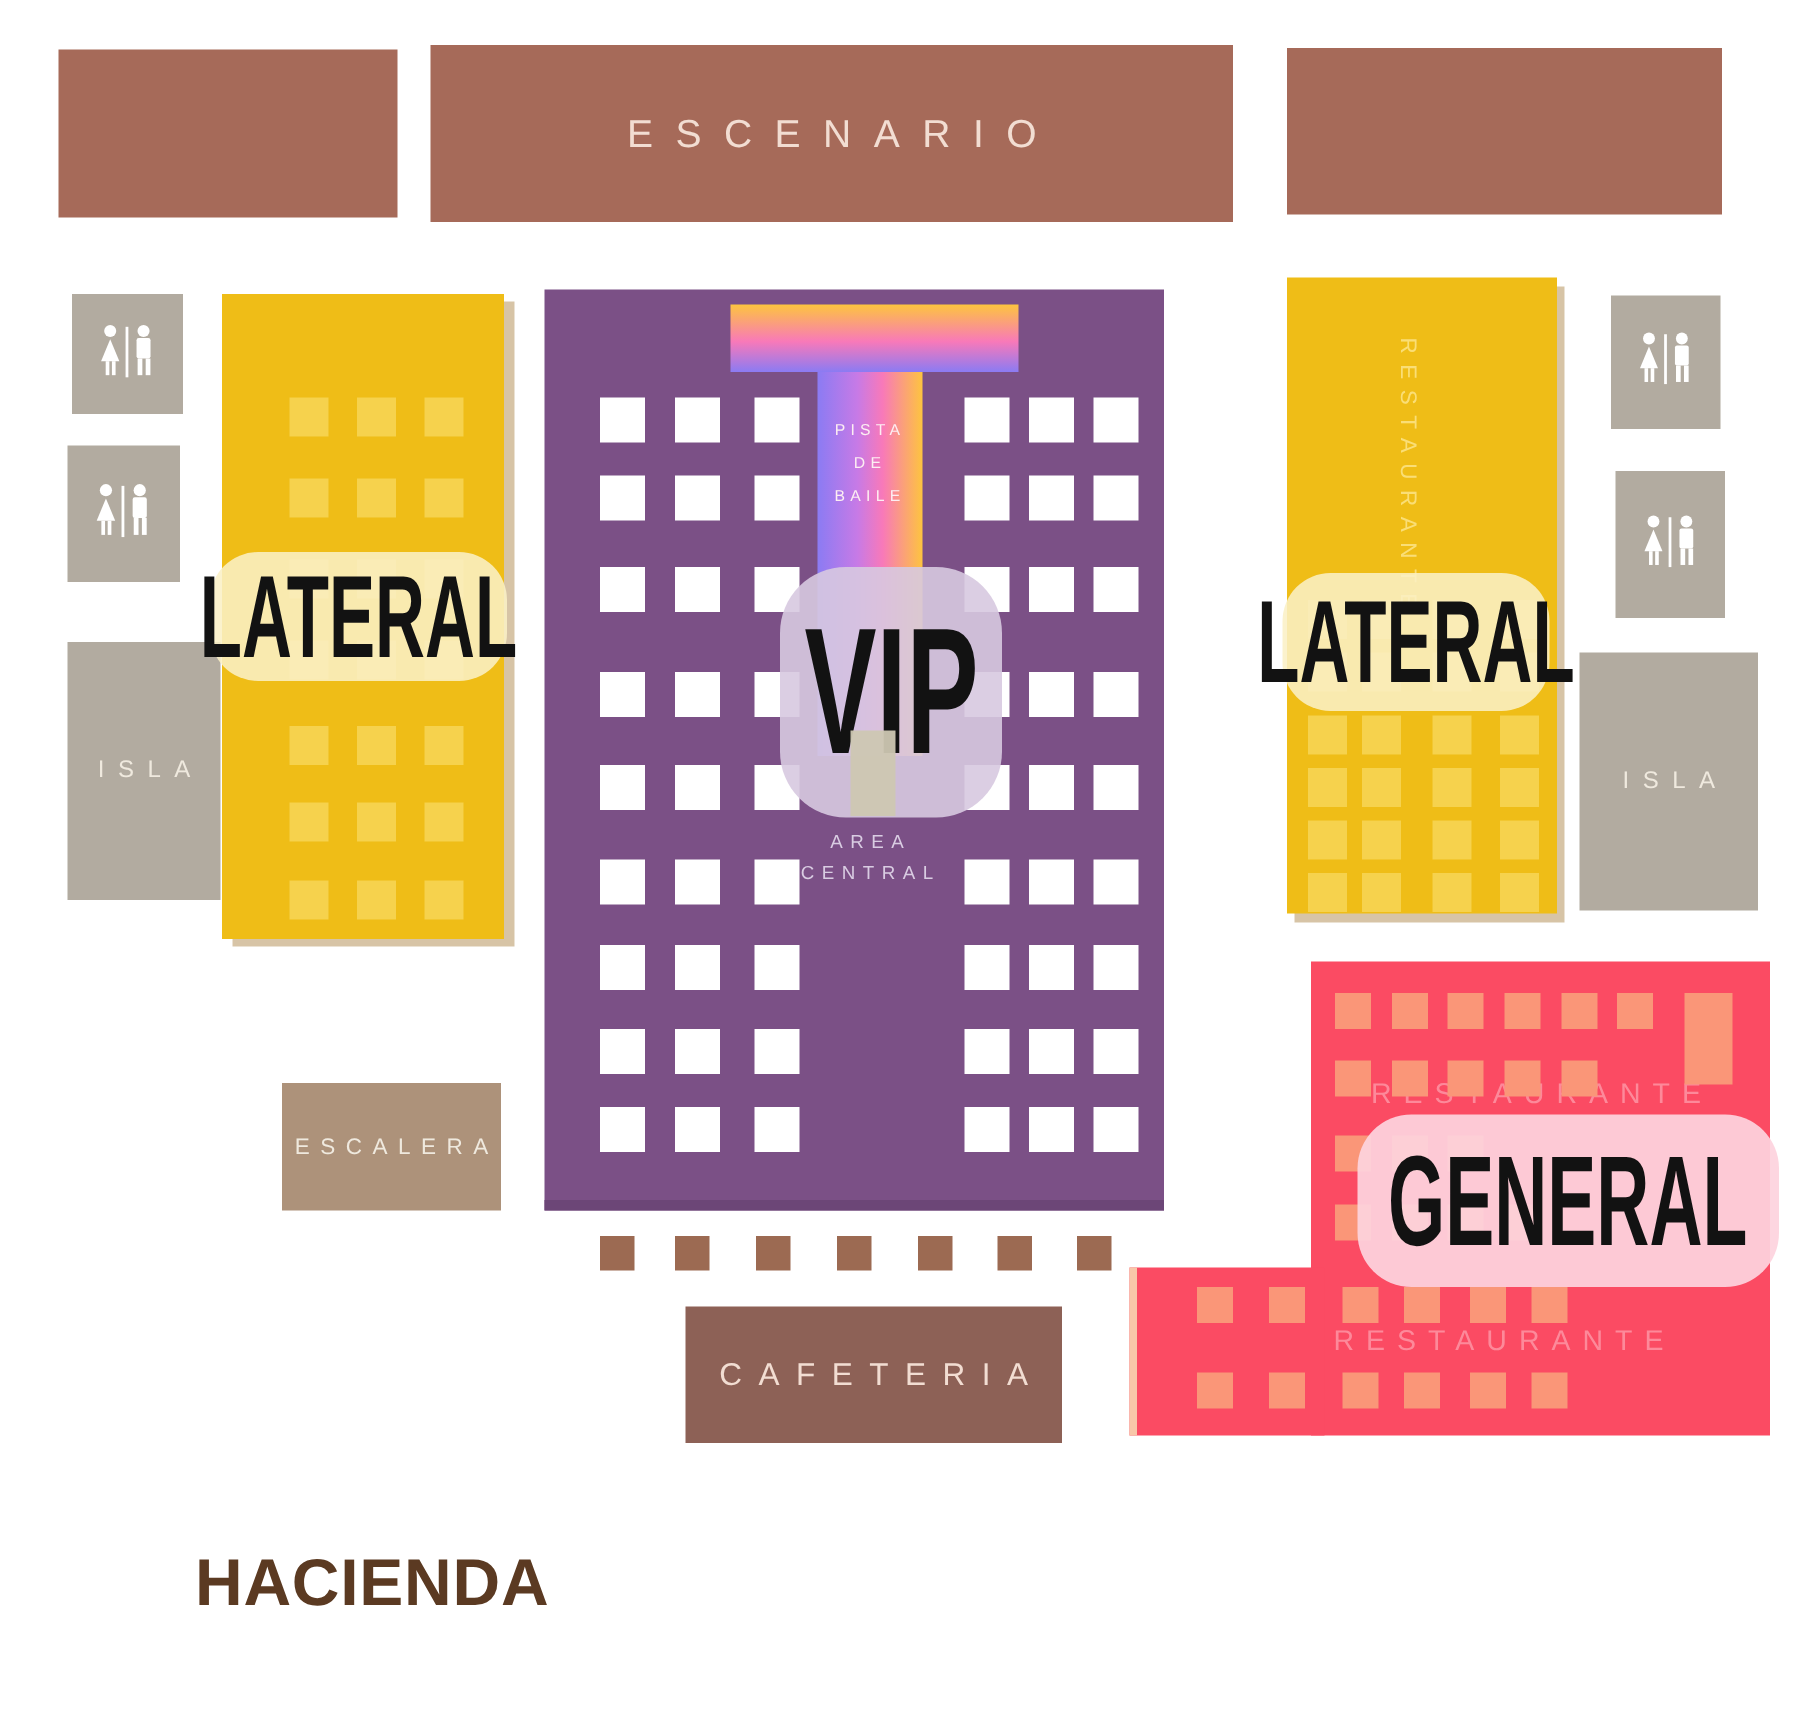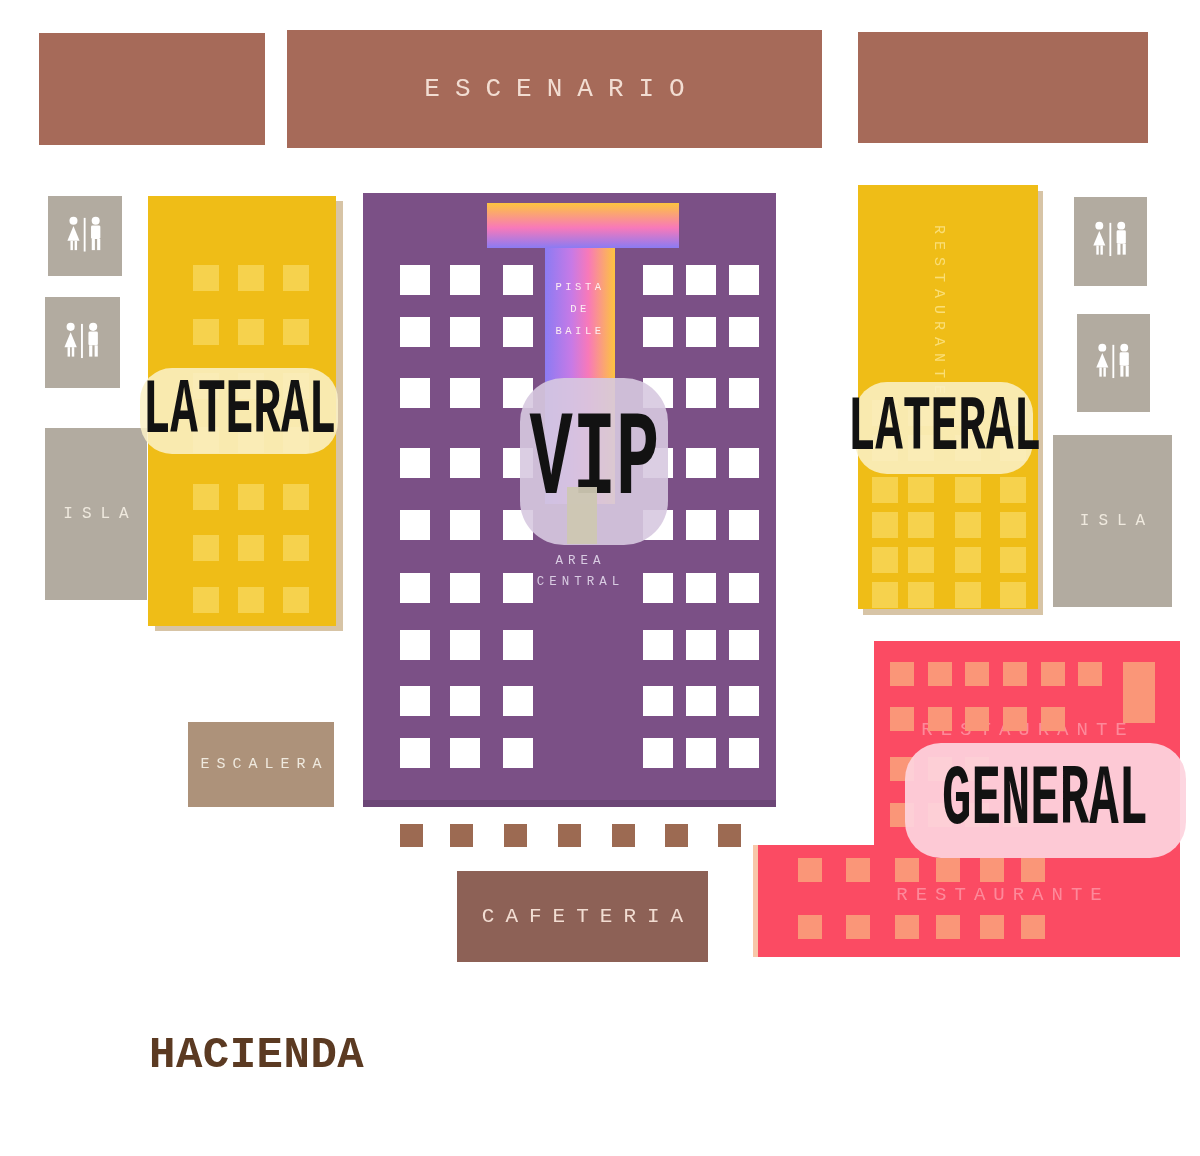--- a/index.html
+++ b/index.html
@@ -1,18 +1,18 @@
 <!DOCTYPE html>
 <html style="--stage-brown: #a66a59; --stage-text: #f2ddd2; --yellow: #efbd17; --yellow-seat: #f6d24d; --yellow-shadow: rgba(151,99,21,0.38); --yellow-label-bg: rgba(250,240,198,0.87); --yellow-watermark: rgba(255,236,160,0.7); --purple: #7b5086; --purple-edge: #6c4677; --white-seat: #ffffff; --lavender-label-bg: rgba(215,201,224,0.9); --area-text: #d9cce2; --walkway-beige: rgba(205,199,178,0.95); --dance-text: #fdeef2; --grad-yellow: #fdc43f; --grad-pink: #f879b9; --grad-violet: #8b7bf3; --pink: #fb4b63; --pink-edge: #f8c7a9; --salmon-seat: #fa9678; --pink-label-bg: rgba(253,211,222,0.93); --pink-watermark: rgba(255,190,200,0.55); --gray-block: #b2aba0; --gray-text: #efe9de; --escalera-tan: #ad927a; --cafeteria-brown: #8d6156; --dot-brown: #9c6a52; --label-text: #121212; --logo-brown: #5b3a22;"><head>
 <meta charset="utf-8">
 <style>
   html,body{margin:0;padding:0;background:#fff;}
   .canvas{
     position:relative;width:1200px;height:1156px;background:#ffffff;overflow:hidden;
-    font-family:Liberation Mono, monospace;
+    font-family:Liberation Sans, sans-serif;
   }
   .block{position:absolute;display:flex;align-items:center;justify-content:center;}
 
   
   .stage-left {left:39px;top:33px;width:226px;height:112px;background:var(--stage-brown);}
   .stage      {left:287px;top:30px;width:535px;height:118px;background:var(--stage-brown);}
   .stage-right{left:858px;top:32px;width:290px;height:111px;background:var(--stage-brown);}
   .stage-text{color:var(--stage-text);font-size:26px;letter-spacing:15px;padding-left:15px;font-weight:400;}
 
   
@@ -77,21 +77,21 @@
 
   
   .seat-layer{position:absolute;left:0;top:0;width:100%;height:100%;z-index:2;}
   .seat{position:absolute;}
   [data-name="vip-seats"] .seat{background:var(--white-seat);}
   [data-name="lateral-left-seats"] .seat,[data-name="lateral-right-seats"] .seat{background:var(--yellow-seat);}
   [data-name="general-seats"] .seat{background:var(--salmon-seat);}
 
   
   .logo{position:absolute;left:130px;top:1032px;color:var(--logo-brown);font-weight:800;
-    font-size:44px;line-height:1.08;letter-spacing:0.5px;margin-left:19px;}
+    font-size:44px;line-height:1.08;letter-spacing:0.5px;}
 </style>
 </head>
 <body>
 
 <div class="canvas" data-name="venue-map">
 
   <div class="block stage-left" data-name="stage-left-block"></div>
   <div class="block stage" data-name="stage-block">
     <span class="stage-text" data-name="stage-label">ESCENARIO</span>
   </div>

